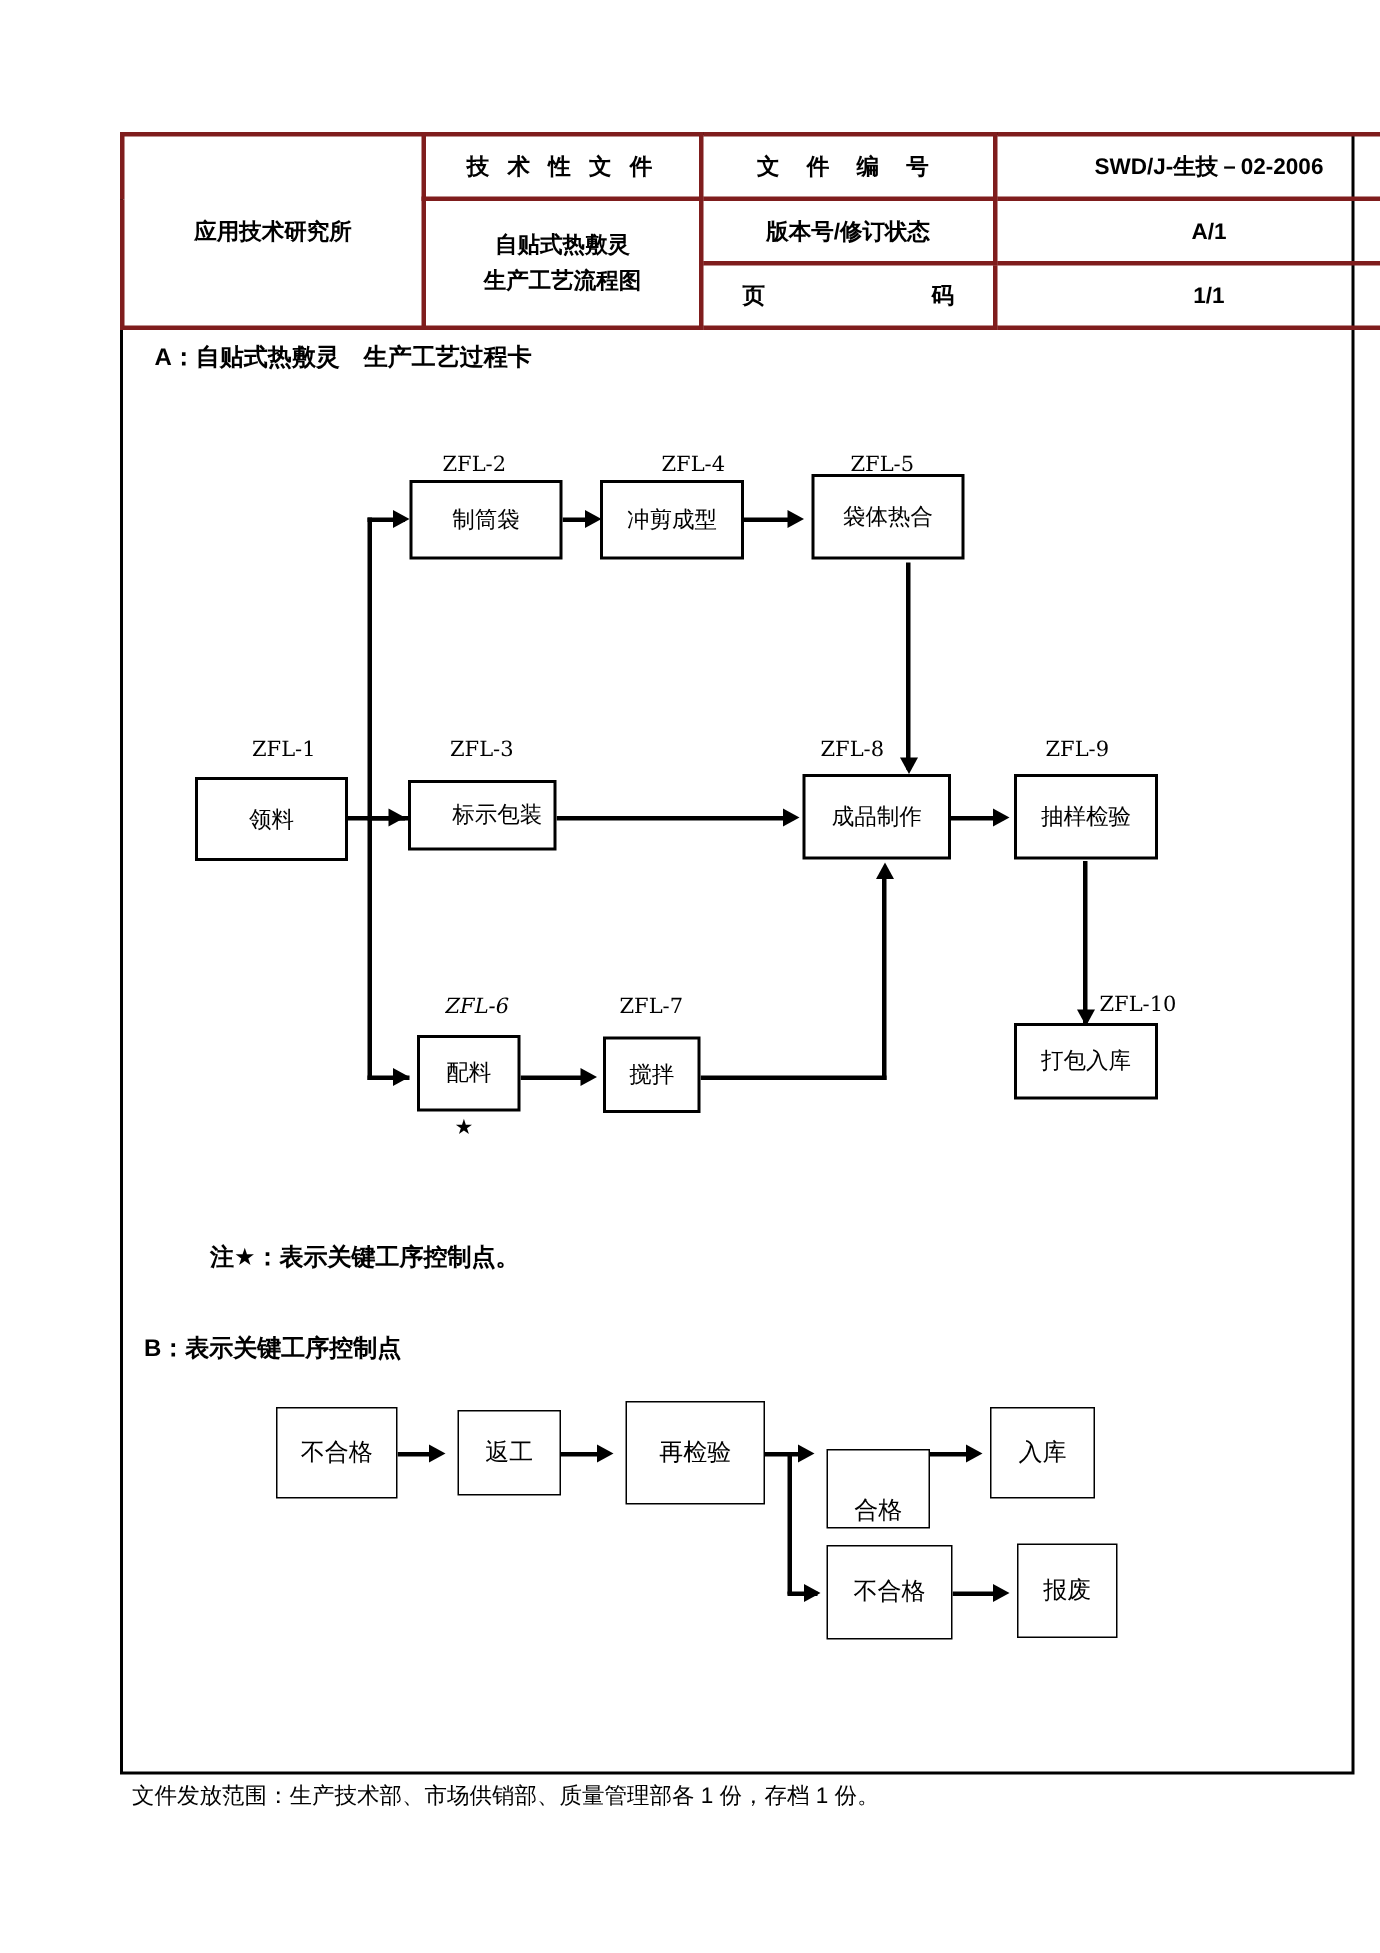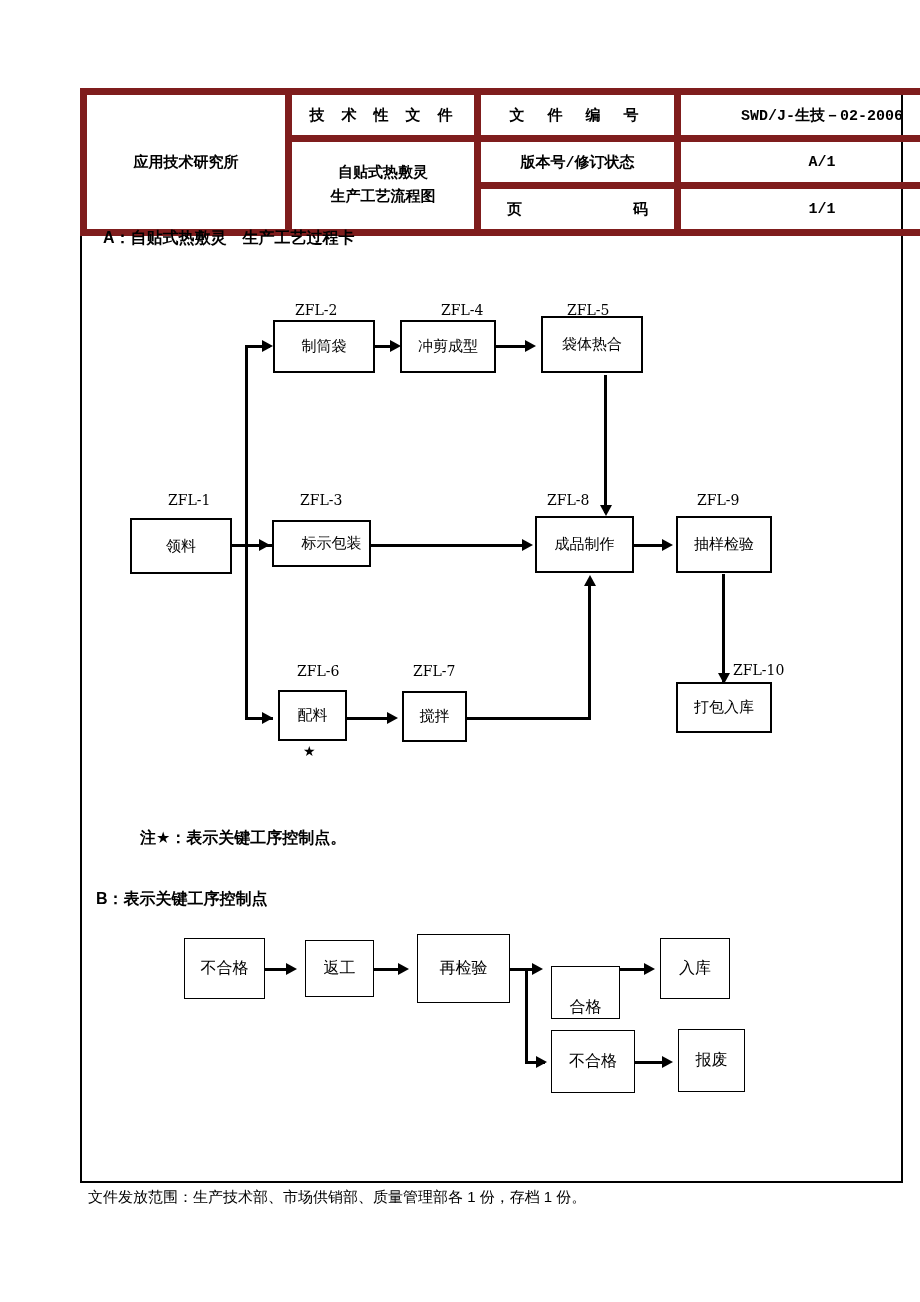--- a/index.html
+++ b/index.html
@@ -34,24 +34,24 @@
   
   #header-table {
     position: absolute;
     left: 80px;
     top: 88px;
     width: 823px;
     border-collapse: collapse;
     table-layout: fixed;
   }
   #header-table td {
-    border: 7px solid #7f1d1d;
+    border: 3px solid #7f1d1d;
     text-align: center;
     vertical-align: middle;
-    font-family: Liberation Mono, monospace;
+    font-family: Liberation Sans, sans-serif;
     font-size: 15px;
     font-weight: bold;
     padding: 2px 4px;
   }
   .hcell-org   { width: 190px; height: 108px; font-size: 15px; }
   .hcell-type  { width: 174px; height: 36px; letter-spacing: 4px; }
   .hcell-name  { width: 174px; height: 72px; line-height: 1.55; }
   .hcell-lbl   { width: 185px; height: 36px; }
   .hcell-val   { width: 274px; height: 36px; }
   .spaced-wide { letter-spacing: 7px; }
@@ -187,21 +187,21 @@
   </tbody>
     </table>
 
   <div class="section-title" id="title-a">A：自贴式热敷灵　生产工艺过程卡</div>
 
   <div class="tag" style="left:168px; top:492px;">ZFL-1</div>
   <div class="tag" style="left:295px; top:302px;">ZFL-2</div>
   <div class="tag" style="left:300px; top:492px;">ZFL-3</div>
   <div class="tag" style="left:441px; top:302px;">ZFL-4</div>
   <div class="tag" style="left:567px; top:302px;">ZFL-5</div>
-  <div class="tag" style="left:297px; top:663px;">ZFL-6</div>
+  <div class="tag" style="left:297px; top:663px;font-style:italic;">ZFL-6</div>
   <div class="tag" style="left:413px; top:663px;">ZFL-7</div>
   <div class="tag" style="left:547px; top:492px;">ZFL-8</div>
   <div class="tag" style="left:697px; top:492px;">ZFL-9</div>
   <div class="tag" style="left:733px; top:662px;">ZFL-10</div>
 
   <div class="ln h" style="left:232px; top:544px; width:40px;"></div>
   <div class="ln v" style="left:245px; top:345px; height:375px;"></div>
 
   <div class="ln h" style="left:245px; top:345px; width:25px;"></div>
   <div class="arrow right" style="left:262px; top:340px;"></div>

